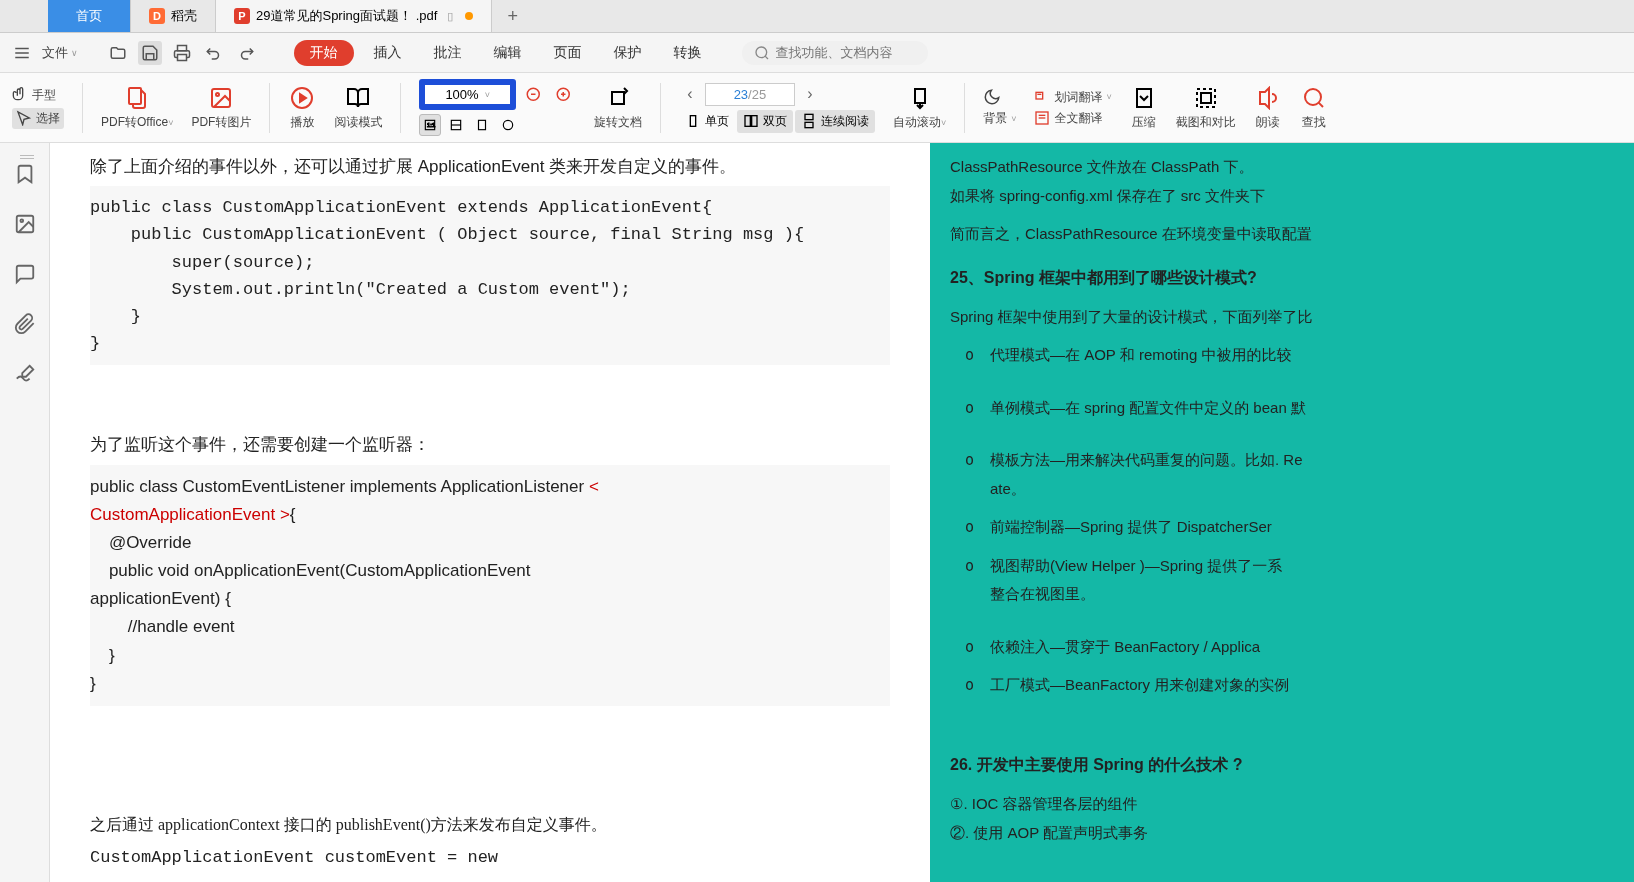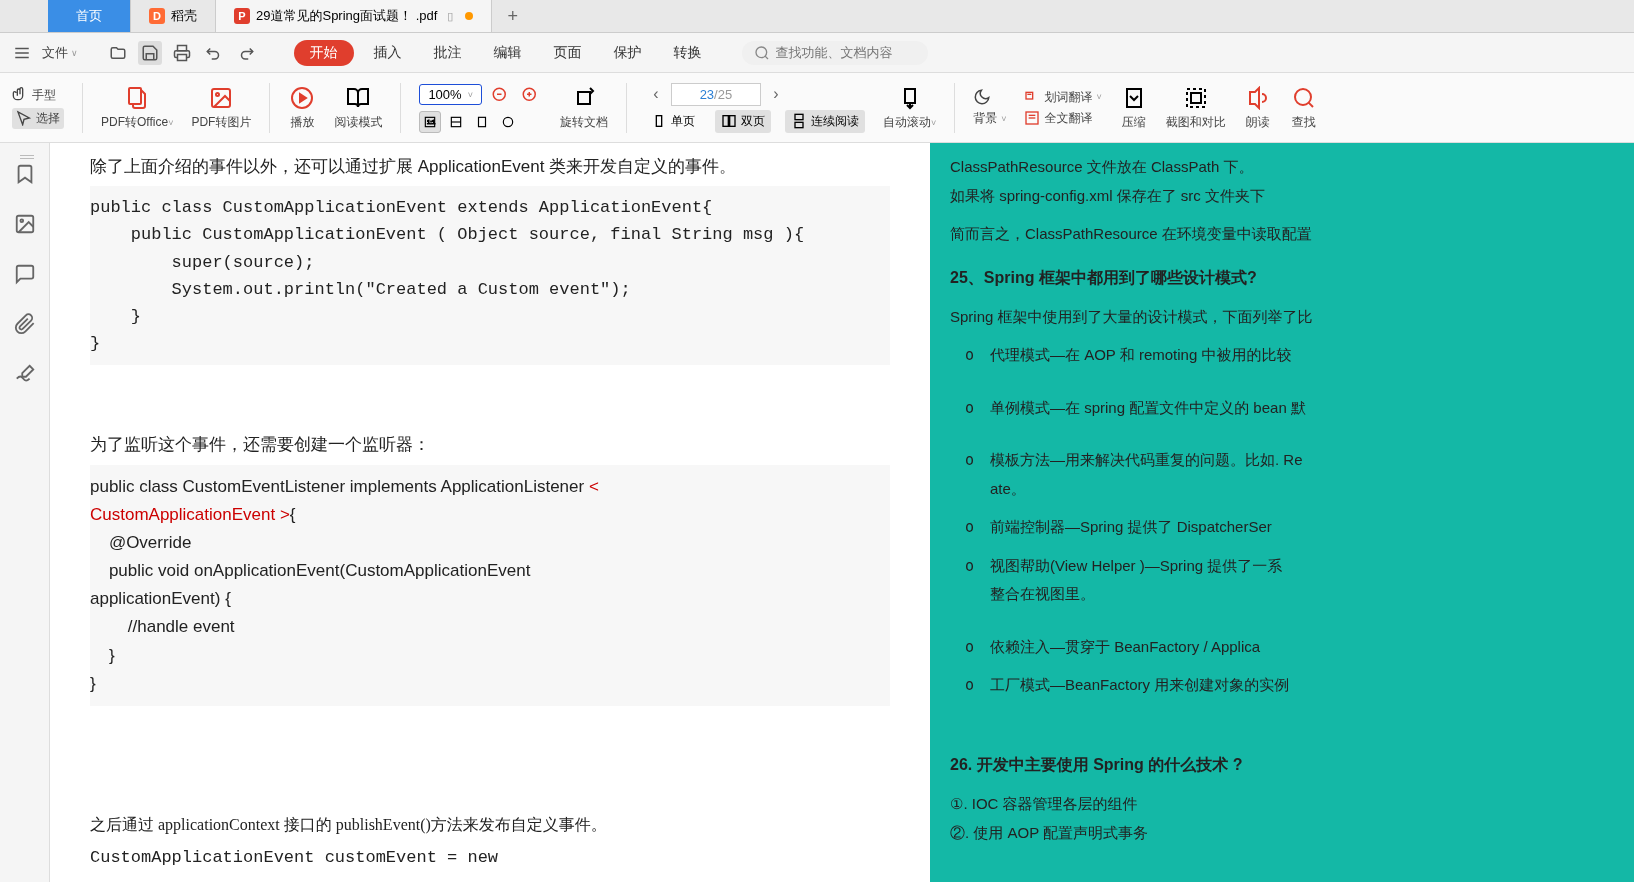--- a/index.html
+++ b/index.html
@@ -28,21 +28,21 @@
 .search-box input { border: none; background: transparent; outline: none; font-size: 13px; width: 140px; color: #888; }
 .chev { font-size: 9px; color: #999; }
 
 .ribbon { height: 70px; display: flex; align-items: center; padding: 0 12px; gap: 18px; border-bottom: 1px solid #ddd; background: #fafafa; }
 .rb-grp { display: flex; flex-direction: column; align-items: center; gap: 2px; cursor: pointer; }
 .rb-grp-h { display: flex; align-items: center; gap: 4px; cursor: pointer; font-size: 12px; color: #444; }
 .rb-icon { width: 28px; height: 28px; display: flex; align-items: center; justify-content: center; }
 .rb-icon svg { width: 24px; height: 24px; }
 .rb-lbl { font-size: 12px; color: #444; }
 .sep { width: 1px; height: 50px; background: #ddd; }
-.zoom-box { display: flex; align-items: center; border: 1px solid #1d4ed8; border-radius: 3px; padding: 2px 8px; font-size: 13px; gap: 6px; background: #fff; }
+.zoom-box { display: flex; align-items: center; border: 6px solid #1d4ed8; border-radius: 3px; padding: 2px 20px; font-size: 13px; gap: 6px; background: #fff; }
 .page-nav { display: flex; align-items: center; gap: 4px; }
 .page-input { display: flex; align-items: center; border: 1px solid #ccc; padding: 3px 8px; background: #fff; font-size: 13px; min-width: 90px; justify-content: center; }
 .page-cur { color: #2a7fd5; }
 .page-tot { color: #999; }
 .nav-arrow { width: 22px; height: 22px; display: flex; align-items: center; justify-content: center; color: #666; cursor: pointer; }
 .mini-row { display: flex; gap: 4px; }
 .mini-btn { width: 22px; height: 22px; display: flex; align-items: center; justify-content: center; border: 1px solid transparent; border-radius: 3px; cursor: pointer; }
 .mini-btn.active { background: #e0e0e0; border-color: #bbb; }
 .mini-btn svg { width: 14px; height: 14px; }
 .opt-btn { display: flex; align-items: center; gap: 4px; padding: 3px 6px; border-radius: 3px; cursor: pointer; font-size: 12px; }
@@ -259,21 +259,21 @@
   <div class="sep"></div>
   <div class="col-stack">
     <div class="page-nav">
       <div class="nav-arrow">‹</div>
       <div class="page-input">
         <span class="page-cur">23</span>
           <span class="page-tot">/25</span>
       </div>
       <div class="nav-arrow">›</div>
     </div>
-    <div style="display:flex;gap:14px">
+    <div style="display:flex;gap:2px">
       <div class="opt-btn">
           <svg viewBox="0 0 24 24" fill="none" stroke="currentColor" stroke-width="2">
             <rect x="8" y="4" width="8" height="16"></rect>
           </svg>
           <span>单页</span>
         </div>
       <div class="opt-btn active">
           <svg viewBox="0 0 24 24" fill="none" stroke="currentColor" stroke-width="2">
             <rect x="3" y="4" width="8" height="16"></rect>
             <rect x="13" y="4" width="8" height="16"></rect>

